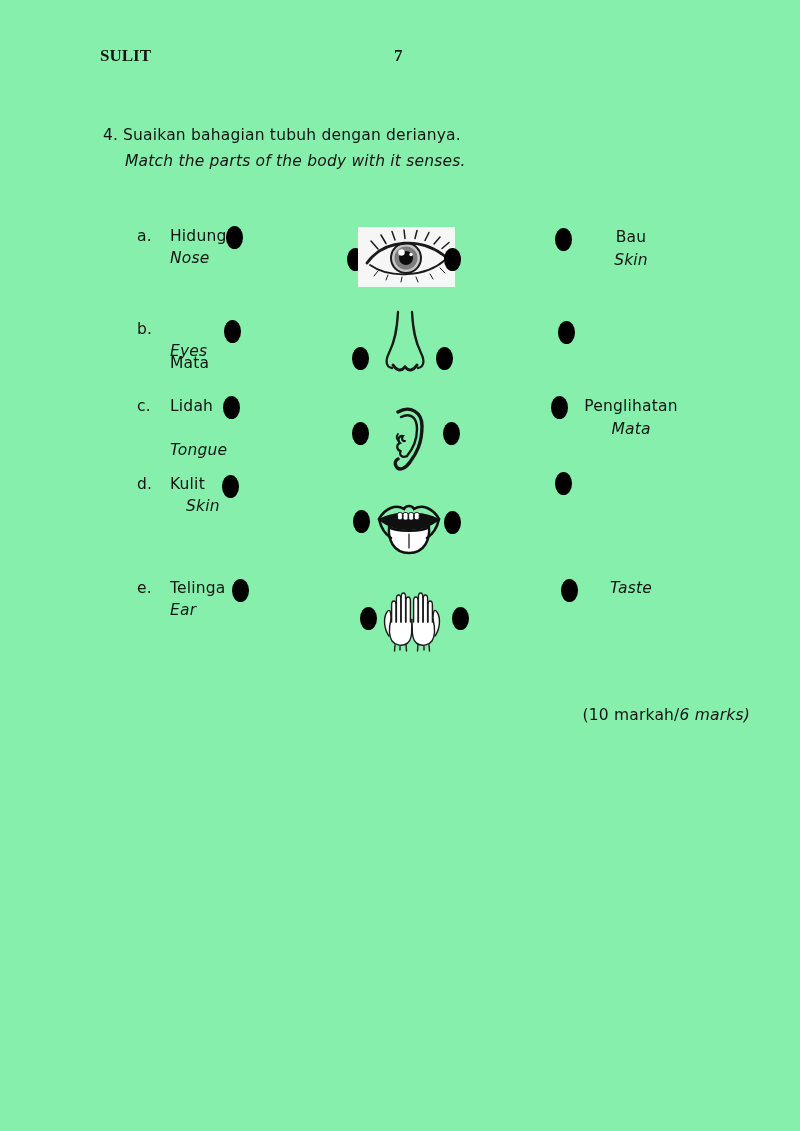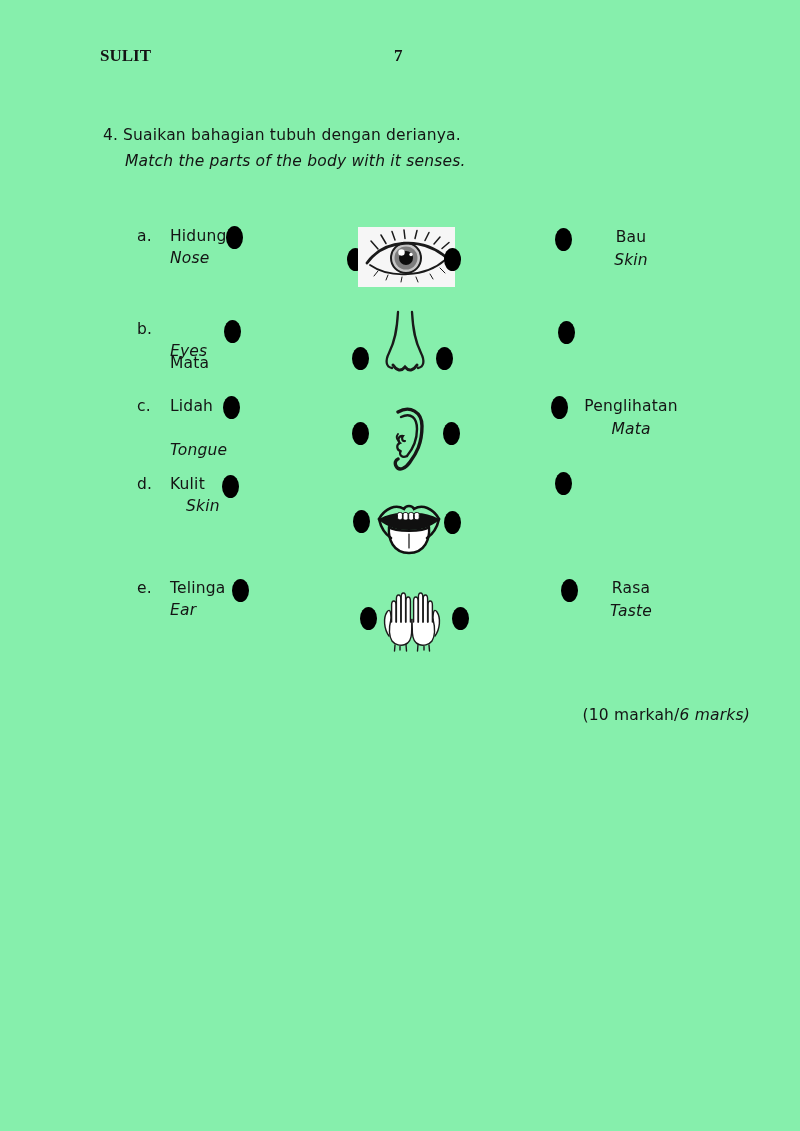--- a/index.html
+++ b/index.html
@@ -155,21 +155,20 @@
   <div class="dot" style="left:551px;top:396px;"></div>
   <div class="sense" style="left:546px;top:395px;">
     <span class="ml">Penglihatan</span>
     <span class="en">Mata</span>
   </div>
 
   <div class="dot" style="left:555px;top:472px;"></div>
 
   <div class="dot" style="left:561px;top:579px;"></div>
   <div class="sense" style="left:546px;top:577px;">
-    <span class="ml">Rasa</span>
     <span class="en">Taste</span>
   </div>
 
   <div class="marks">
     <span>(10 markah/</span><span class="it">6 marks)</span>
   </div>
 
 </div>
 
 </body></html>

